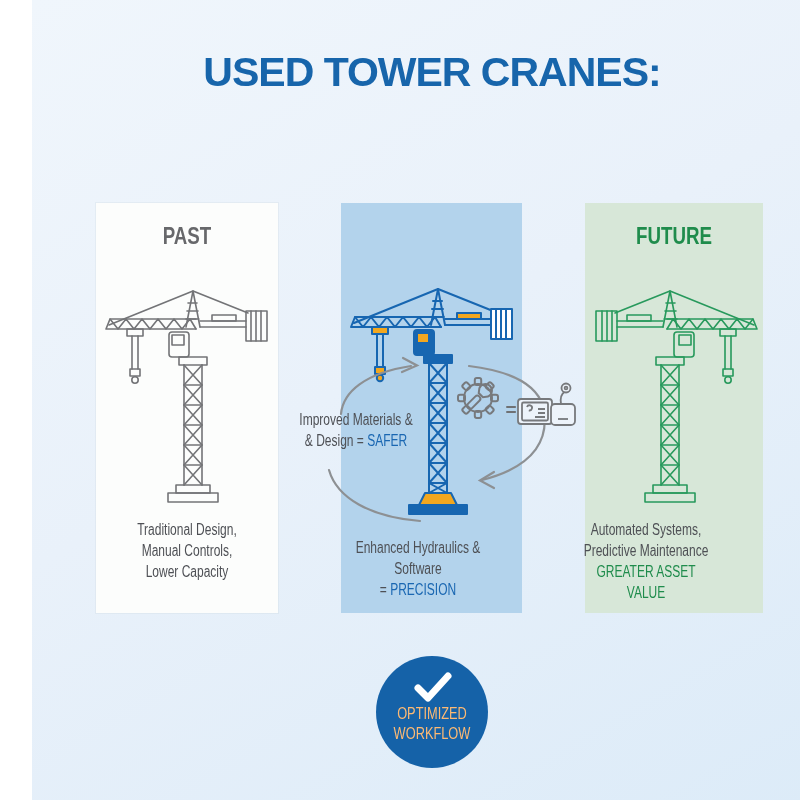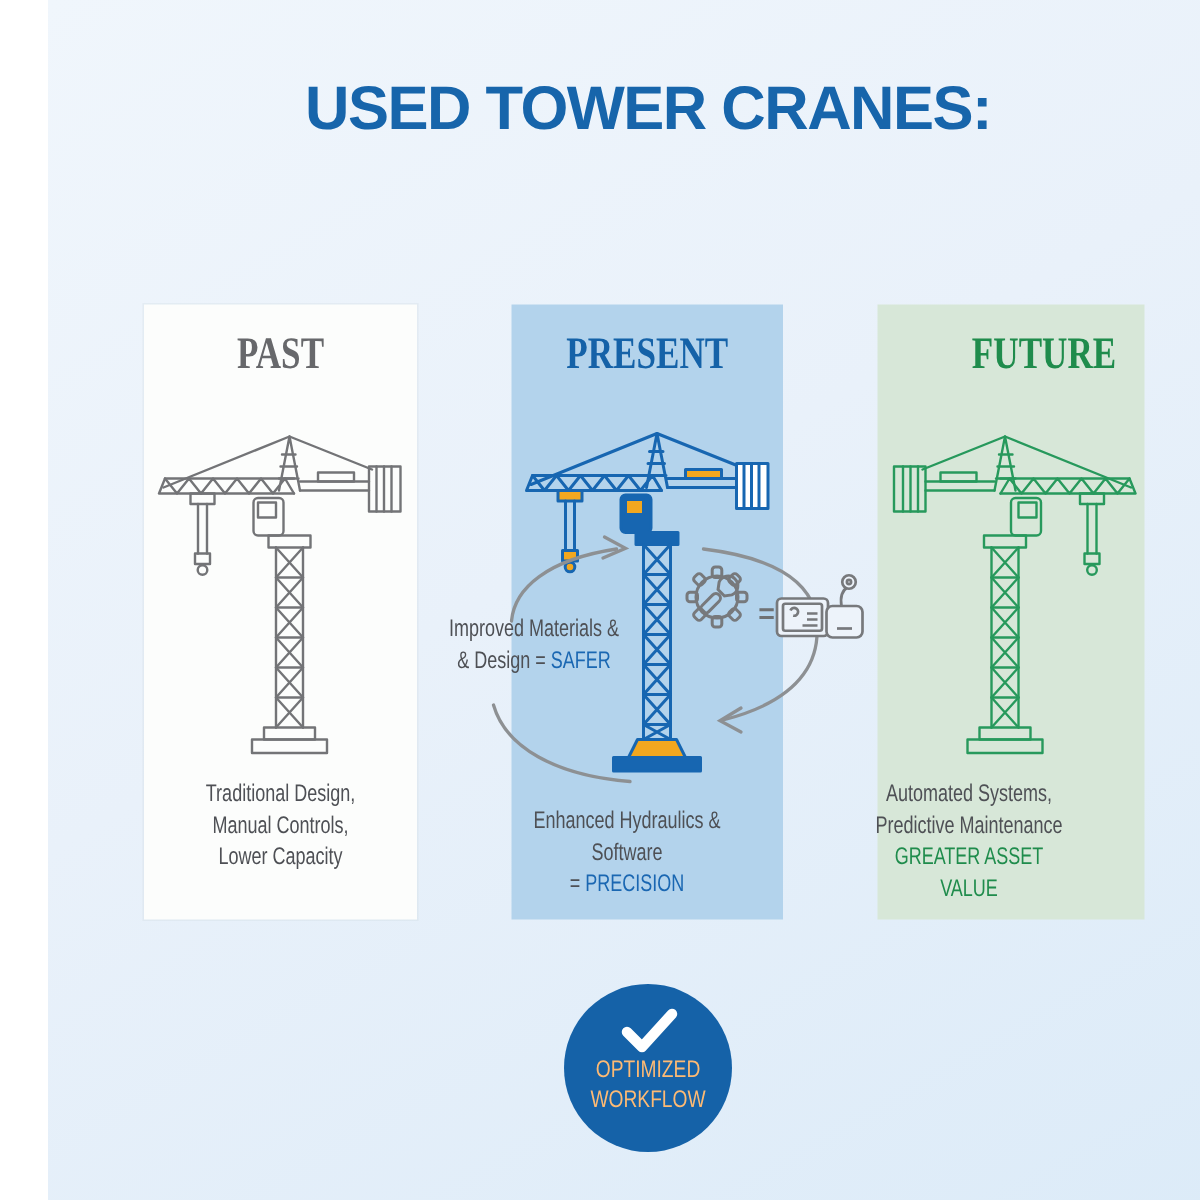--- a/index.html
+++ b/index.html
@@ -11,25 +11,25 @@
   }
   .title{
     position:absolute;top:50px;left:0;width:800px;text-align:center;
     color:#1765ab;font-weight:bold;font-size:41px;line-height:45px;letter-spacing:-1px;
   }
   .panel{position:absolute;top:203px;height:410px;}
   .panel-past{left:64px;width:182px;background:#fcfdfc;box-shadow:0 0 0 1px rgba(200,210,220,0.25);}
   .panel-present{left:309px;width:181px;background:#b3d3ec;}
   .panel-future{left:553px;width:178px;background:#d7e7d8;}
   .panel-heading{
-    position:absolute;top:221px;text-align:center;font-weight:bold;font-size:30px;line-height:30px;font-family:Liberation Serif, serif;
+    position:absolute;top:221px;text-align:center;font-weight:bold;font-size:24px;line-height:30px;
   }
   .ph-past{left:64px;width:182px;color:#67686b;}
   .ph-present{left:309px;width:181px;color:#1562a8;}
-  .ph-future{left:553px;width:178px;color:#1f8c4c;padding-left:22px;}
+  .ph-future{left:553px;width:178px;color:#1f8c4c;}
   .cond{display:block;transform:scaleX(0.78);transform-origin:50% 50%;}
   .cond75{display:block;transform:scaleX(0.75);transform-origin:50% 50%;}
   .body-text{
     position:absolute;text-align:center;color:#4e5055;font-weight:normal;
     font-size:16px;line-height:21px;
   }
   .pt-past{left:64px;top:519px;width:182px;}
   .pt-future{left:525px;top:519px;width:178px;}
   .pt-present-bottom{left:286px;top:537px;width:200px;}
   .side-note{left:234px;top:409px;width:180px;}
@@ -130,23 +130,20 @@
         <rect x="76" y="50" width="12" height="10" fill="#f2a71f"></rect>
         <rect x="83" y="72" width="28" height="8" fill="#1766b1"></rect>
         <path d="M88,80 L88,210 M106,80 L106,210"></path>
         <path d="M88,100 L106,100 M88,120 L106,120 M88,140 L106,140 M88,160 L106,160 M88,180 L106,180 M88,200 L106,200"></path>
         <path d="M88,80 L106,100 M106,80 L88,100 M88,100 L106,120 M106,100 L88,120 M88,120 L106,140 M106,120 L88,140 M88,140 L106,160 M106,140 L88,160 M88,160 L106,180 M106,160 L88,180 M88,180 L106,200 M106,180 L88,200 M88,200 L106,210 M106,200 L88,210"></path>
         <path d="M84,210 L110,210 L116,222 L78,222 Z" fill="#f2a71f"></path>
         <rect x="68" y="222" width="58" height="9" fill="#1766b1"></rect>
       </g>
     </svg>
   </section>
-  <div class="panel-heading ph-present">
-    <span class="cond">PRESENT</span>
-  </div>
   <div class="body-text side-note">
     <span class="cond75">
       <span>Improved Materials &amp;</span><br>
       <span>&amp; Design = </span><span class="hl-blue">SAFER</span>
     </span>
   </div>
   <div class="body-text pt-present-bottom">
     <span class="cond75">
       <span>Enhanced Hydraulics &amp; Software</span><br>
       <span>= </span><span class="hl-blue">PRECISION</span>

